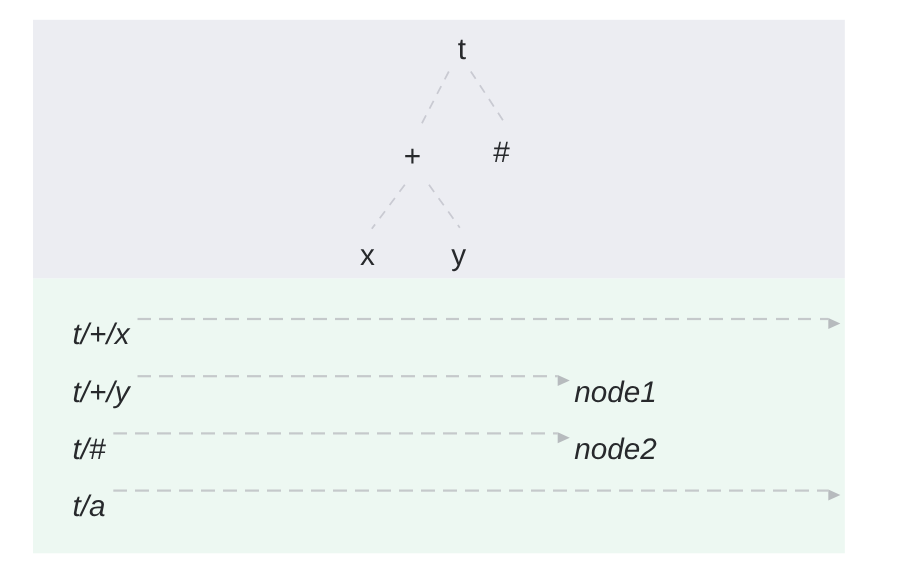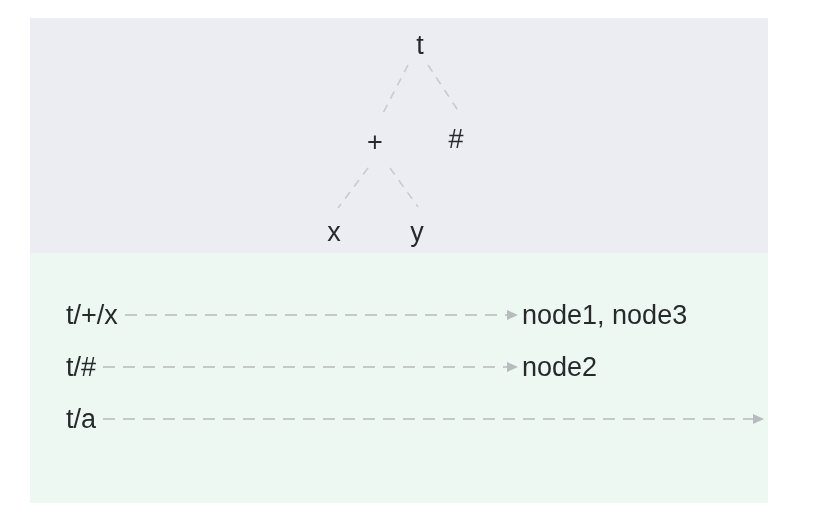--- a/index.html
+++ b/index.html
@@ -40,23 +40,23 @@
     white-space: nowrap;
   }
   
   .map-panel {
     width: 738px; height: 250px;
     background: var(--map-panel-bg, #edf8f2);
     padding: 36px 0 0 36px;
   }
   .map-row {
     display: flex;
-    align-items: center;
     height: 52px;
     width: 702px;
+    font-style: italic;
   }
   .topic-label {
     font-size: 27px;
     color: var(--text-color, #27292c);
     white-space: nowrap;
     flex: 0 0 auto;
   }
   .connector {
     flex: 1 1 auto;
     height: 2px;
@@ -98,23 +98,28 @@
     <span class="tree-node" style="left:304px; top:214px;">x</span>
     <span class="tree-node" style="left:387px; top:214px;">y</span>
   </div>
 
   <div class="map-panel">
 
     <div class="map-row">
       <span class="topic-label">t/+/x</span>
       <span class="connector"></span>
       <span class="arrowhead"></span>
-      <span class="targets-label">node1, node3</span>
     </div>
 
+    <div class="map-row">
+      <span class="topic-label">t/+/y</span>
+      <span class="connector"></span>
+      <span class="arrowhead"></span>
+      <span class="targets-label">node1</span>
+    </div>
 
     <div class="map-row">
       <span class="topic-label">t/#</span>
       <span class="connector"></span>
       <span class="arrowhead"></span>
       <span class="targets-label">node2</span>
     </div>
 
     <div class="map-row">
       <span class="topic-label">t/a</span>

